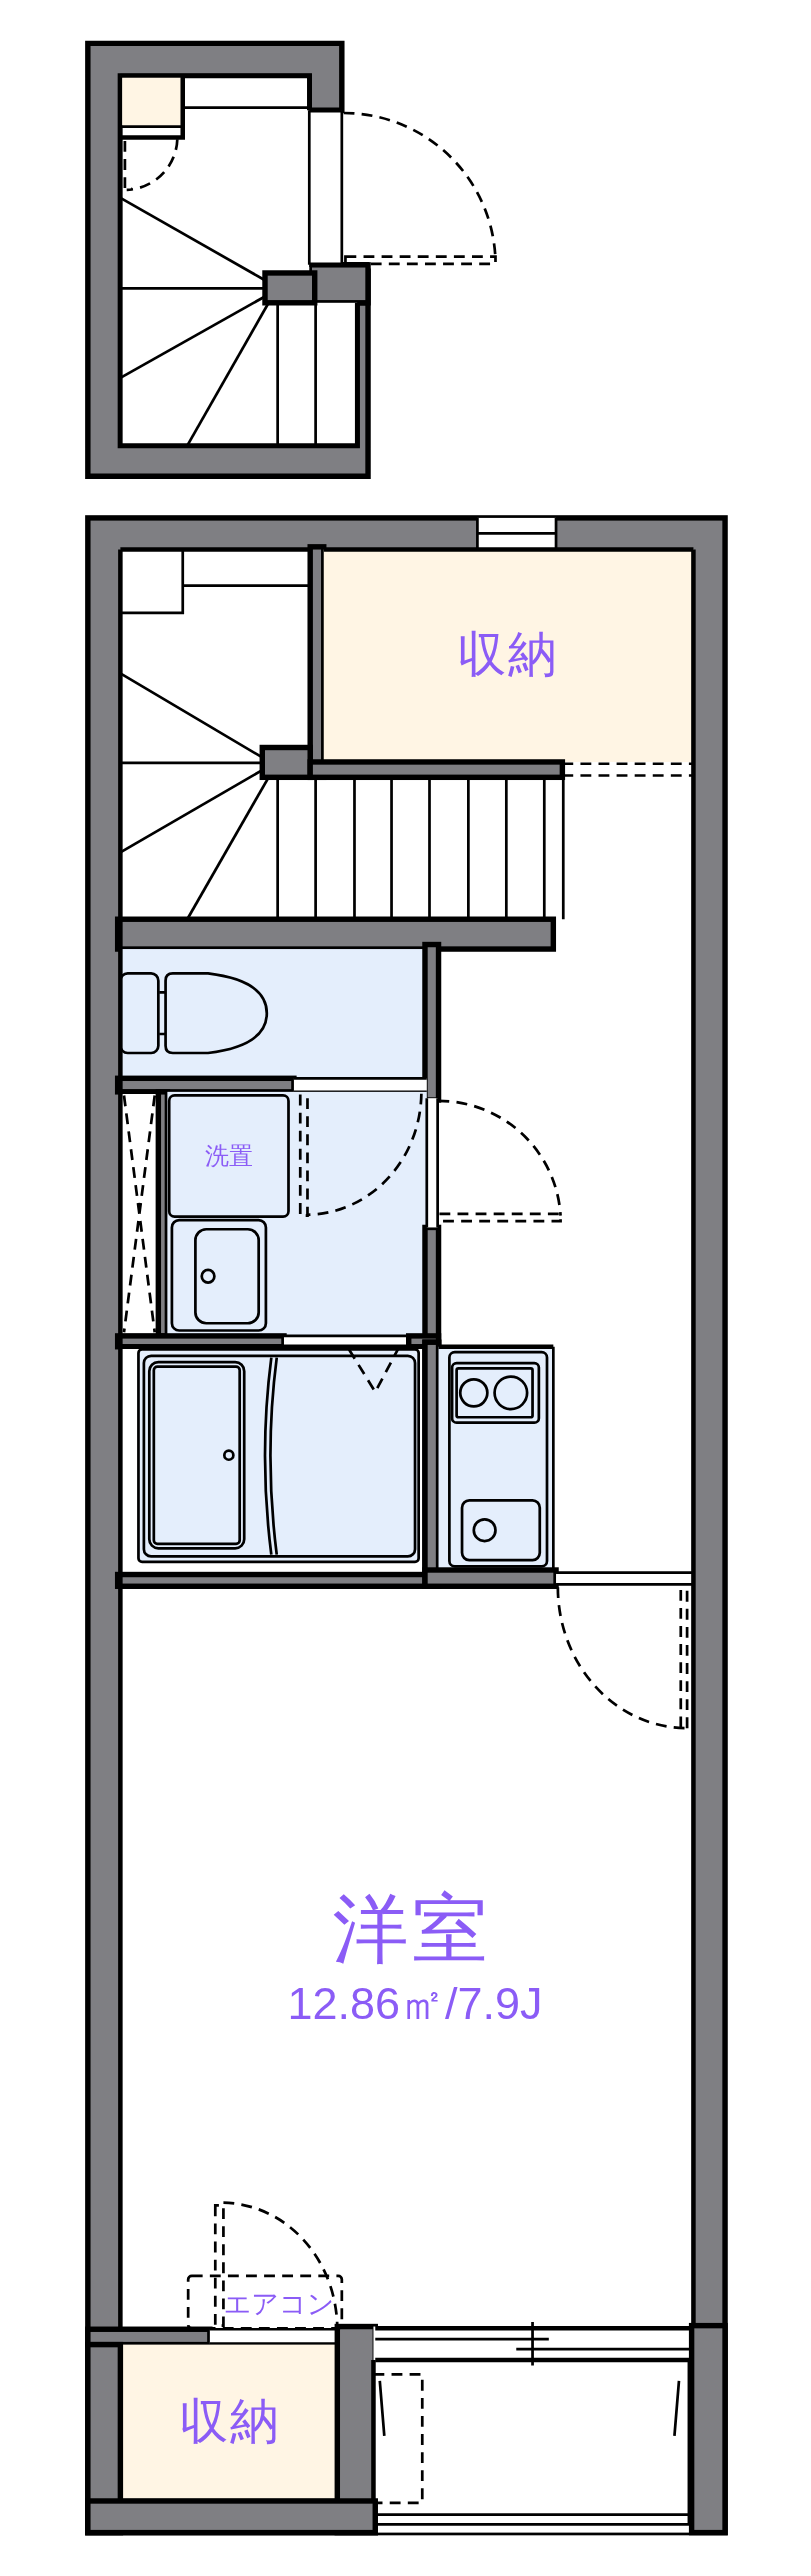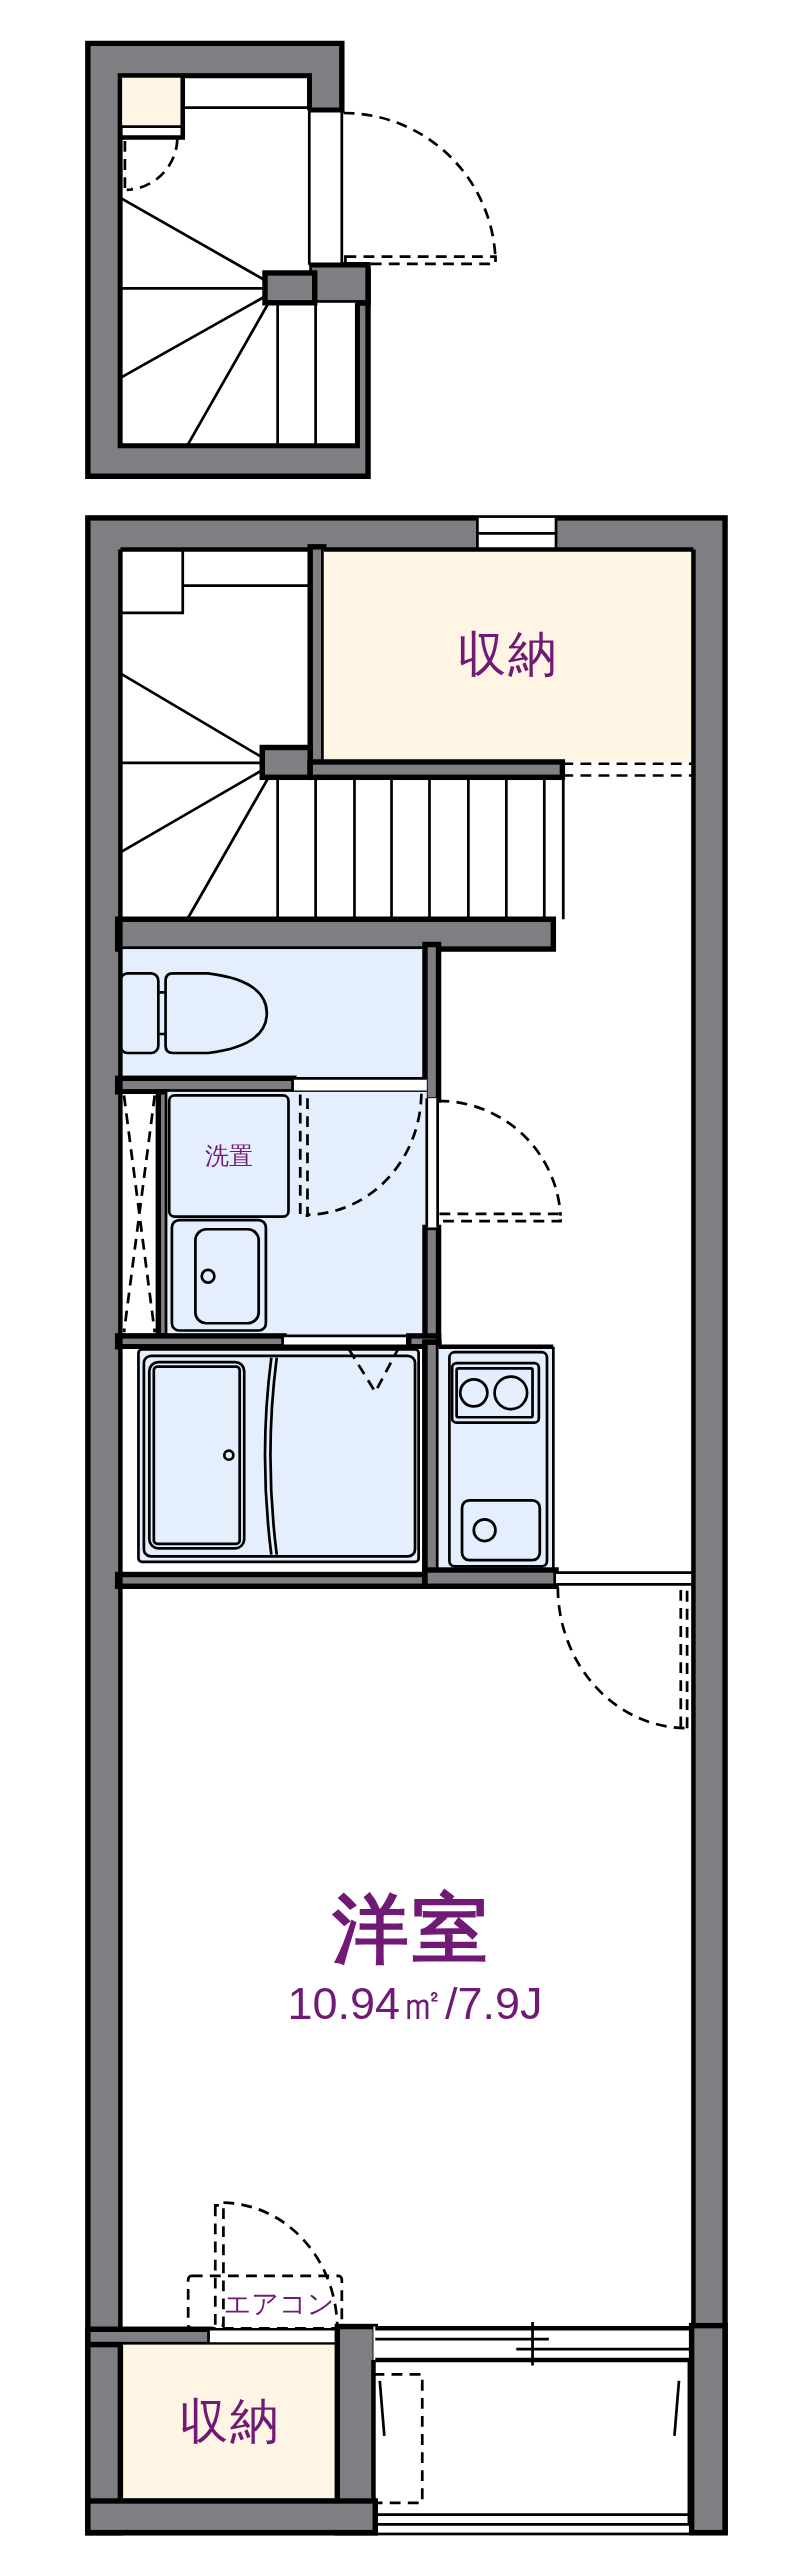--- a/index.html
+++ b/index.html
@@ -1,22 +1,22 @@
 <!DOCTYPE html>
 <html style="font-size:14.5px"><head>
 <meta charset="utf-8">
 <style>
   html, body { margin: 0; padding: 0; background: #ffffff; }
   body { width: 812px; height: 2576px; position: relative; overflow: hidden;
          font-family: "DejaVu Sans", "Liberation Sans", sans-serif; }
   #plan { position: absolute; left: 0; top: 0; width: 812px; height: 2576px; }
-  .lbl { position: absolute; color: #701a75; white-space: nowrap; text-align: left;
+  .lbl { position: absolute; color: #8b5cf6; white-space: nowrap; text-align: left;
          transform: translate(-50%, -50%); line-height: 1; }
   .room-name { font-size: 49px; letter-spacing: 1.8px; }
-  .big-name { font-size: 76px; letter-spacing: 3.6px; font-weight: bold; }
+  .big-name { font-size: 76px; letter-spacing: 3.6px; }
   .area { font-size: 45px; font-family: "Liberation Sans", "DejaVu Sans", sans-serif; }
   .small { font-size: 24px; }
   .tiny { font-size: 27px; }
 </style>
 </head>
 <body>
 
 <svg id="plan" viewBox="0 0 898 2850" xmlns="http://www.w3.org/2000/svg">
   <defs>
     <style>
@@ -210,18 +210,18 @@
     <rect class="wall" x="97" y="2767" width="318" height="35"></rect>
   </g>
 </svg>
 
 <div class="lbl room-name" style="left:508px; top:654px;">収納</div>
 
 <div class="lbl small" style="left:229px; top:1156px;">洗置</div>
 
 <div class="lbl big-name" style="left:412px; top:1929px;">洋室</div>
 
-<div class="lbl area" style="left:415px; top:2003px;">10.94㎡/7.9J</div>
+<div class="lbl area" style="left:415px; top:2003px;">12.86㎡/7.9J</div>
 
 <div class="lbl tiny" style="left:279px; top:2303px;">エアコン</div>
 
 <div class="lbl room-name" style="left:230px; top:2421px;">収納</div>
 
 
 </body></html>

